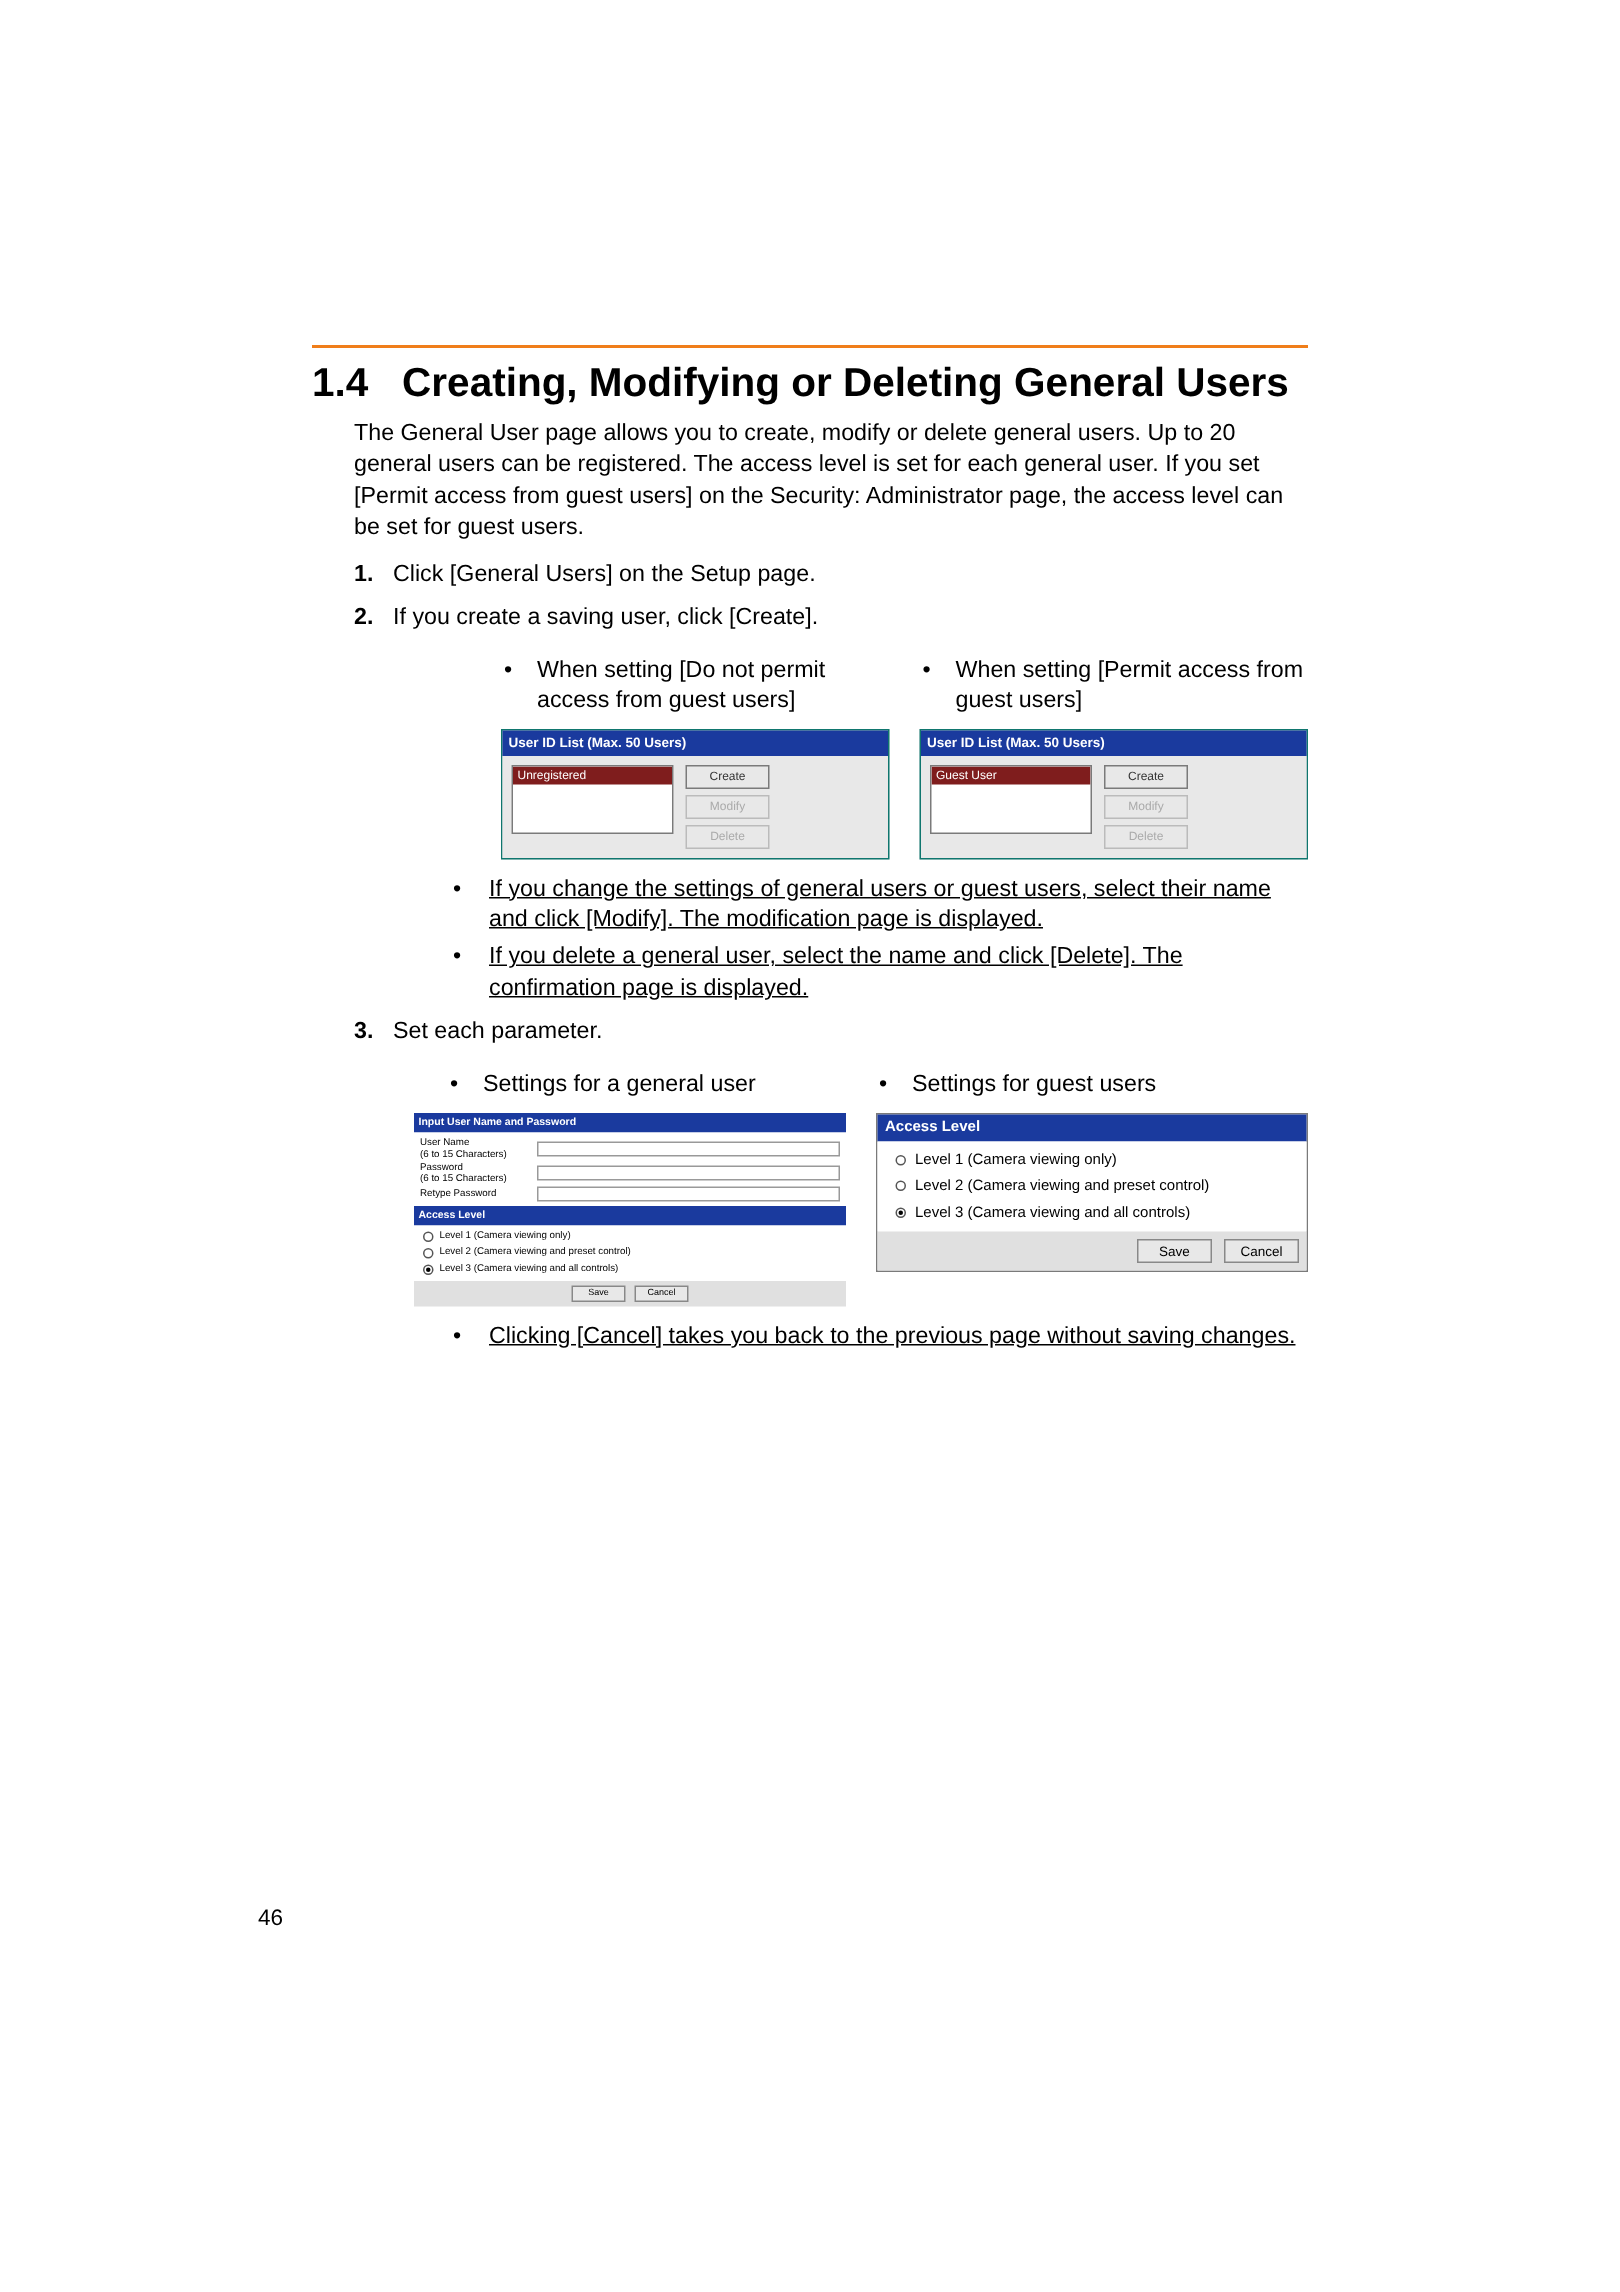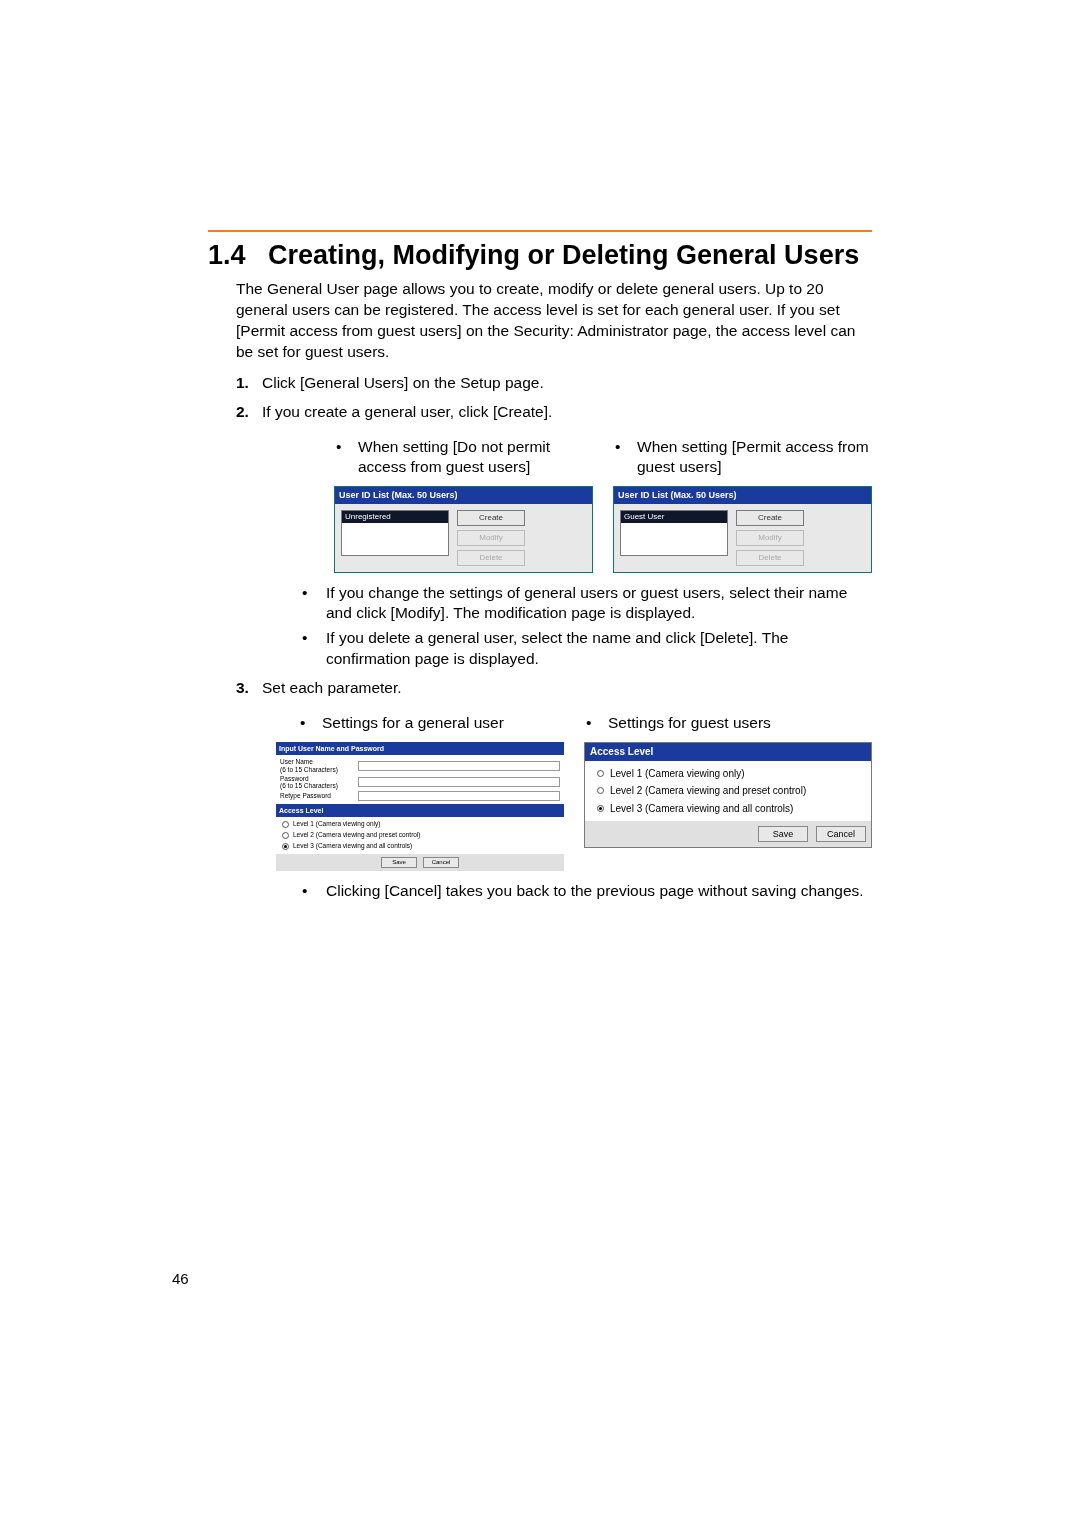--- a/index.html
+++ b/index.html
@@ -108,31 +108,31 @@
     }
     .selectbox {
       width: 108px;
       height: 46px;
       background: #fff;
       border: 1px solid #7a7a7a;
       font-size: 8px;
       overflow: hidden;
     }
     .selectbox .selected-row {
-      background: #0f172a;
+      background: #7f1d1d;
       color: #fff;
       padding: 1px 3px;
     }
     .btn-stack {
       display: flex;
       flex-direction: column;
       gap: 4px;
     }
     .winbtn {
-      width: 68px;
+      width: 56px;
       height: 16px;
       font-size: 8px;
       text-align: center;
       line-height: 14px;
       border: 1px solid #7a7a7a;
       background: #e8e8e8;
       color: #333;
     }
     .winbtn.disabled {
       color: #aaa;
@@ -269,20 +269,21 @@
       margin-right: 0;
     }
     .step3-block {
       margin-left: 14px;
     }
     .nested-bullets {
        list-style: none;
        margin-left: 40px;
        margin-top: 10px;
        font-size: 15.5px;
+       text-decoration: underline;
     }
     .nested-bullets > li {
        position: relative;
        padding-left: 24px;
        margin-bottom: 4px;
        line-height: 1.35;
     }
     .nested-bullets > li::before {
        content: "•";
        position: absolute;
@@ -294,21 +295,21 @@
 
 <div class="page">
   <div class="orange-rule"></div>
   <h1 class="main-heading">
     <span class="section-num">1.4</span>&nbsp;&nbsp;&nbsp;<span>Creating, Modifying or Deleting General Users</span>
   </h1>
   <p class="intro-text">The General User page allows you to create, modify or delete general users. Up to 20 general users can be registered. The access level is set for each general user. If you set [Permit access from guest users] on the Security: Administrator page, the access level can be set for guest users.</p>
 
   <ol class="steps">
     <li><span class="num">1.</span><span>Click [General Users] on the Setup page.</span></li>
-    <li><span class="num">2.</span><span>If you create a general user, click [Create].</span>
+    <li><span class="num">2.</span><span>If you create a saving user, click [Create].</span>
 
       <div class="two-col step2-block">
         <div class="col">
           <div class="col-caption">When setting [Do not permit access from guest users]</div>
           <div class="panel-userlist">
             <div class="panel-header">User ID List (Max. 50 Users)</div>
             <div class="panel-body">
               <div class="selectbox">
                 <div class="selected-row">Unregistered</div>
               </div>

